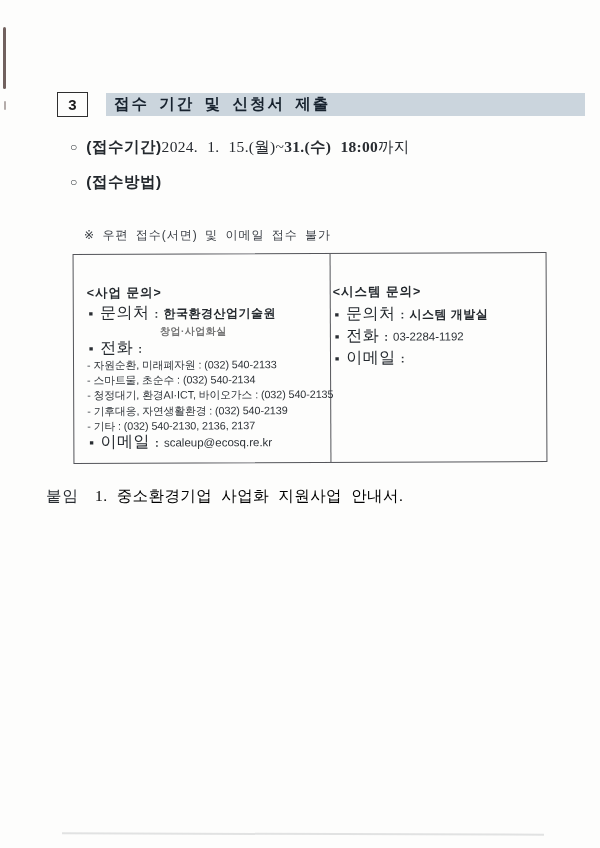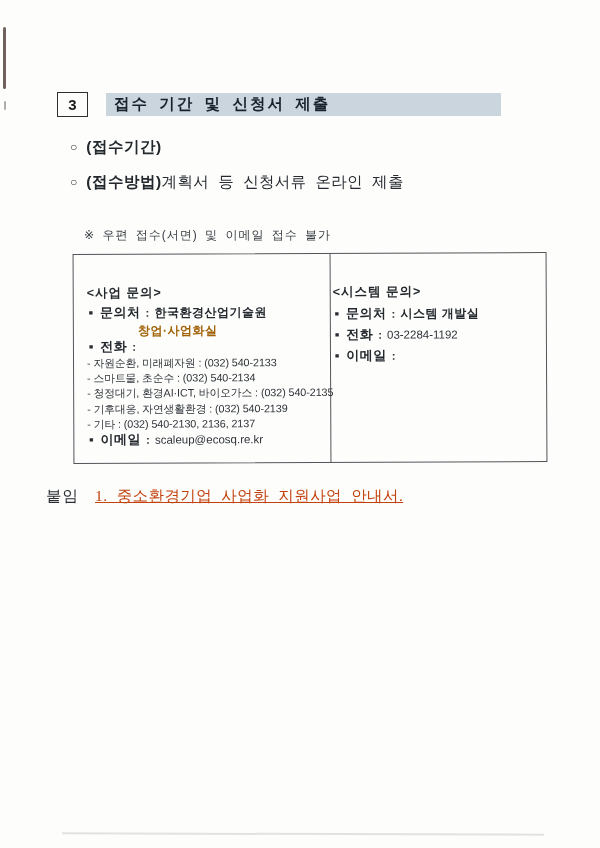--- a/index.html
+++ b/index.html
@@ -37,21 +37,21 @@
     position: absolute; left: 57px; top: 92px;
     width: 31px; height: 25px;
     border: 1.5px solid #2f2f2f;
     box-sizing: border-box;
     display: flex; align-items: center; justify-content: center;
     font-weight: bold; font-size: 15px; color: #1c1c1c;
     background: #fdfdfc;
   }
   .section-title-bar {
     position: absolute; left: 106px; top: 93px;
-    width: 395px; height: 23px;
+    width: 479px; height: 23px;
     background: #cbd5dd;
     display: flex; align-items: center;
   }
   .section-title-text {
     padding-left: 8px;
     font-weight: bold; font-size: 15.5px;
     letter-spacing: 2px; word-spacing: 4px;
     color: #17222e;
   }
 
@@ -103,41 +103,41 @@
   .col-system { left: 259px; width: 200px; }
   .box-title {
     font-weight: bold; font-size: 12.5px; color: #23282d;
     letter-spacing: 1px; margin-bottom: 3px;
   }
   .box-row { display: flex; align-items: baseline; white-space: nowrap; line-height: 15.5px; }
   .col-system .box-row { line-height: 19px; }
   .box-row .sq {
     font-size: 7px; margin: 0 7px 0 2px; position: relative; top: -2px; color: #2a2e33;
   }
-  .box-label { font-weight: bold; font-size: 13px; color: #24292e; letter-spacing: .5px; }
+  .box-label { font-weight: normal; font-size: 16px; color: #24292e; letter-spacing: .5px; }
   .box-sep { margin: 0 5px; font-weight: bold; }
   .box-value-bold { font-weight: bold; font-size: 12px; color: #24292e; letter-spacing: .5px; }
   .box-value { font-size: 11.5px; color: #2e3338; }
-  .box-cont { margin-left: 51px; font-weight: bold; font-size: 12px; color: #a16207; letter-spacing: .5px; line-height: 16px; }
+  .box-cont { margin-left: 73px; font-weight: bold; font-size: 10px; color: #737373; letter-spacing: .5px; line-height: 16px; }
   .dash-line {
     font-size: 10.8px; color: #2e3338; line-height: 15.2px;
     white-space: nowrap; letter-spacing: -.1px;
   }
 
   
   .attach-label {
     position: absolute; left: 46px; top: 486px;
     font-family: "Liberation Serif", "DejaVu Serif", serif;
     font-size: 15.5px; color: #272b30; letter-spacing: 1px;
   }
   .attach-item {
     position: absolute; left: 95px;
     font-family: "Liberation Serif", "DejaVu Serif", serif;
-    font-size: 15.5px; color: #c2410c;
-    letter-spacing: .4px; word-spacing: 5px; white-space: nowrap; text-decoration: underline;
+    font-size: 15.5px; color: #000000;
+    letter-spacing: .4px; word-spacing: 5px; white-space: nowrap;
   }
   .attach-item-1 { top: 486px; }
   .attach-item-2 { top: 521px; }
 </style>
 </head>
 <body>
 
 <div class="page">
 
   <div class="artifact-left-streak"></div>
@@ -147,26 +147,26 @@
   <div class="section-number">
     <span>3</span>
   </div>
   <div class="section-title-bar">
     <span class="section-title-text">접수 기간 및 신청서 제출</span>
   </div>
 
   <div class="bullet-row row-period">
     <span class="marker">○</span>
     <span class="bullet-label">(접수기간)</span>
+    <span class="serif-text"><span>2024. 1. 15.(월)~</span><span class="serif-bold">31.(수) 18:00</span><span>까지</span></span>
   </div>
 
   <div class="bullet-row row-method">
     <span class="marker">○</span>
     <span class="bullet-label">(접수방법)</span>
-    <span class="serif-text">계획서 등 신청서류 온라인 제출</span>
   </div>
 
 
   <div class="row-note">※ 우편 접수(서면) 및 이메일 접수 불가</div>
 
   <div class="inquiry-box">
     <div class="inquiry-divider"></div>
 
     <div class="col col-business">
       <div class="box-title">&lt;사업 문의&gt;</div>

